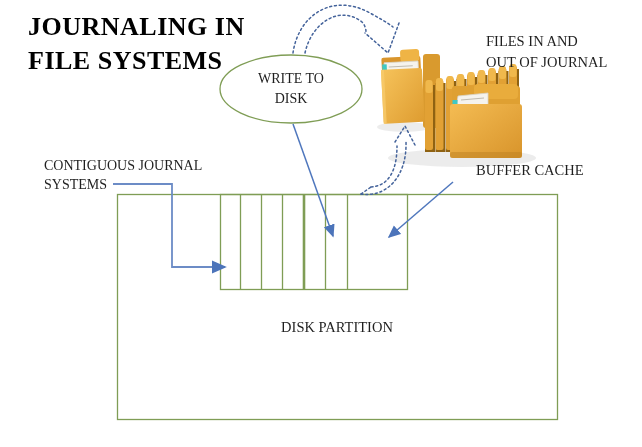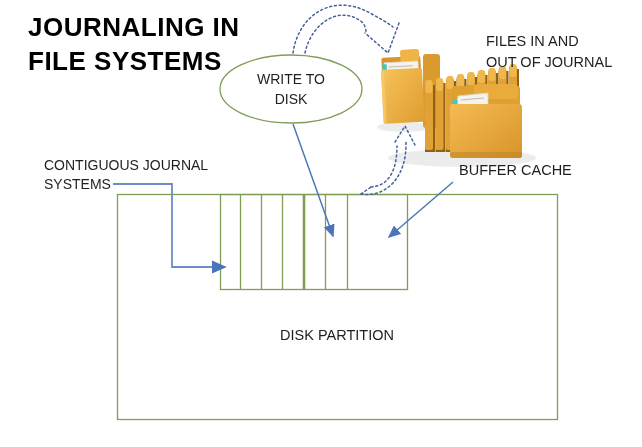--- a/index.html
+++ b/index.html
@@ -1,31 +1,31 @@
 <!DOCTYPE html>
 <html><head>
 <meta charset="utf-8">
 <style>
   html,body{margin:0;padding:0;background:#ffffff;}
   .canvas{
     position:relative;width:642px;height:447px;background:#fff;overflow:hidden;
-    font-family:Liberation Sans, sans-serif;color:#1f1f1f;
+    font-family:Liberation Serif, serif;color:#1f1f1f;
   }
   .canvas svg{position:absolute;left:0;top:0;}
   .abs{position:absolute;}
   .title{
     left:28px;top:10px;font-weight:bold;font-size:26px;line-height:34px;
     letter-spacing:.5px;color:#000;white-space:nowrap;
   }
   .lbl{white-space:nowrap;color:#1f1f1f;}
   .lbl-write{left:221px;top:69px;width:140px;text-align:center;font-size:14px;line-height:20px;}
   .lbl-files{left:486px;top:31px;font-size:14.5px;line-height:21px;}
-  .lbl-buffer{left:459px;top:161px;font-size:14.5px;line-height:18px;}
+  .lbl-buffer{left:476px;top:161px;font-size:14.5px;line-height:18px;}
   .lbl-cont{left:44px;top:156px;font-size:14px;line-height:19px;}
-  .lbl-disk{left:237px;top:318px;width:200px;text-align:center;font-size:14.5px;line-height:18px;margin-top:8px;}
+  .lbl-disk{left:237px;top:318px;width:200px;text-align:center;font-size:14.5px;line-height:18px;}
 </style>
 </head>
 <body>
 
 <div class="canvas">
 
   <svg width="642" height="447" viewBox="0 0 642 447">
     <defs>
       <marker id="ah" markerWidth="10" markerHeight="9" refX="7.5" refY="3.75" orient="auto">
         <path d="M0,0 L8.5,3.75 L0,7.5 z" fill="#4C74BA"></path>

